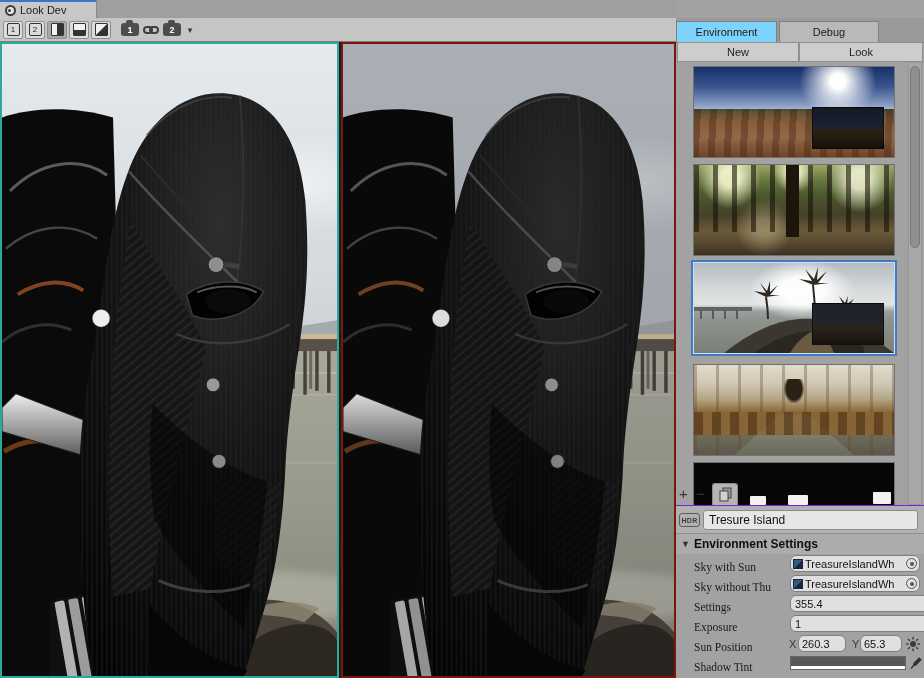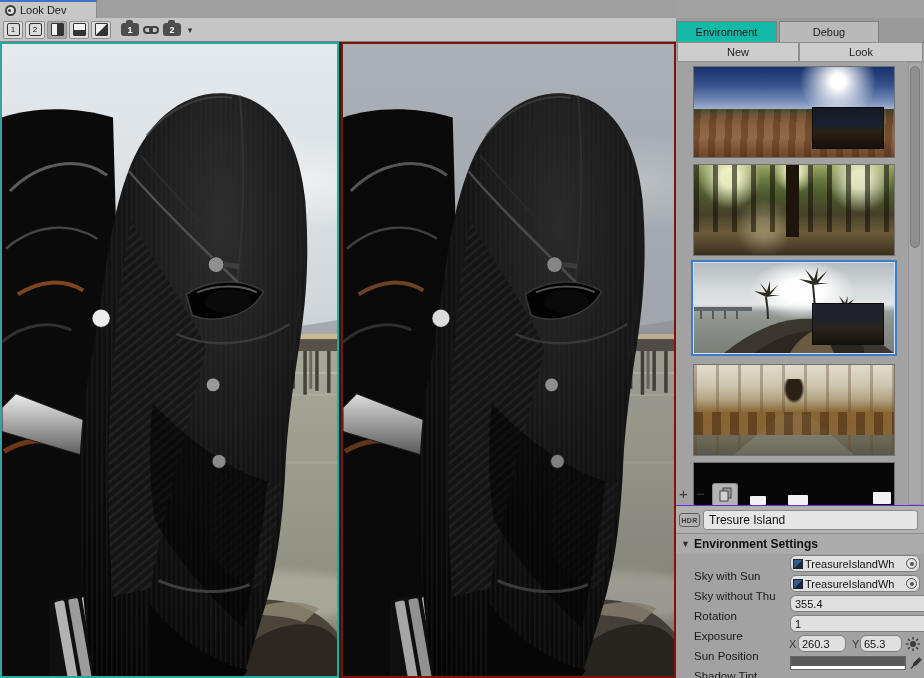--- a/index.html
+++ b/index.html
@@ -45,21 +45,21 @@
   .sky2{position:absolute;inset:0;
      background:radial-gradient(ellipse 160px 70px at 88% 22%, rgba(255,255,255,.25), rgba(255,255,255,0) 70%),
                 linear-gradient(180deg,#aab0b6 0%,#a0a6ac 45%,#969ba1 70%,#8d9298 100%);}
   .scene-svg{position:absolute;inset:0;width:100%;height:100%;}
   #pane2 .scene-svg{filter:brightness(0.93) saturate(0.82);}
   
   #panel{position:absolute;left:676px;top:0;width:248px;height:678px;background:#a2a2a2;}
   #panel-tabbar{position:absolute;left:0;top:18px;width:248px;height:24px;background:#9a9a9a;border-bottom:1px solid #7f7f7f;}
   .ptab{position:absolute;top:3px;height:21px;box-sizing:border-box;border:1px solid #7f7f7f;border-bottom:none;
        font-size:11px;color:#1c1c1c;display:flex;align-items:center;justify-content:center;}
-  #ptab-env{left:0;width:101px;background:#14b8a6;}
+  #ptab-env{left:0;width:101px;background:#7dd3fc;}
   #ptab-debug{left:103px;width:100px;background:#b9b9b9;}
   .pbtn{position:absolute;top:42px;height:20px;background:#cdcdcd;border:1px solid #8f8f8f;box-sizing:border-box;
        font-size:11px;color:#1c1c1c;display:flex;align-items:center;justify-content:center;}
   #btn-new{left:1px;width:122px;}
   #btn-load{left:123px;width:124px;}
   
   #thumb-list{position:absolute;left:0;top:62px;width:248px;height:443px;background:#a2a2a2;overflow:hidden;}
   .thumb{position:absolute;left:18px;width:200px;height:90px;box-shadow:0 0 0 1px rgba(0,0,0,.3);overflow:hidden;background:#333;}
   .thumb.selected{box-shadow:0 0 0 1px #cfe0f2,0 0 0 3px var(--sel,#3d7cc7);}
   #th1{top:5px}#th2{top:103px}#th3{top:201px}#th4{top:303px}#th5{top:401px}
@@ -107,21 +107,21 @@
   #hdr-badge{position:absolute;left:3px;top:7px;width:21px;height:14px;border:1px solid #5c5c5c;border-radius:3px;
        font-size:7px;font-weight:bold;color:#3c3c3c;display:flex;align-items:center;justify-content:center;letter-spacing:.3px;box-sizing:border-box;}
   #hdr-name{position:absolute;left:27px;top:4px;width:215px;height:20px;background:#e6e6e6;border:1px solid #8a8a8a;border-radius:3px;
        font-family:"Liberation Sans",sans-serif;font-size:12px;color:#111;padding:0 5px;box-sizing:border-box;outline:none;}
   
   #settings-header{position:absolute;left:0;top:533px;width:248px;height:21px;background:#acacac;border-top:1px solid #8e8e8e;
        display:flex;align-items:center;gap:4px;padding-left:5px;box-sizing:border-box;}
   #settings-header .fold{font-size:9px;color:#2e2e2e;}
   #settings-header .htxt{font-size:12px;font-weight:bold;color:#101010;}
   .srow{position:absolute;left:0;width:248px;height:20px;}
-  .slabel{position:absolute;left:18px;top:16px;font-size:11.5px;color:#1a1a1a;white-space:nowrap;}
+  .slabel{position:absolute;left:18px;top:7px;font-size:11.5px;color:#1a1a1a;white-space:nowrap;font-family:Liberation Serif, serif;}
   .field{position:absolute;height:17px;top:1px;background:#e0e0e0;border:1px solid #7f7f7f;border-radius:6px;
        font-family:"Liberation Sans",sans-serif;font-size:11px;color:#111;box-sizing:border-box;outline:none;}
   .objfield{left:114px;width:130px;display:flex;align-items:center;padding:0 2px;gap:2px;overflow:hidden;}
   .texicon{flex:0 0 10px;width:10px;height:10px;background:linear-gradient(135deg,#2d5c8a 0 55%,#18283a 55%);border:1px solid #223;box-sizing:border-box;}
   .objtext{flex:1;white-space:nowrap;overflow:hidden;font-size:11px;color:#111;}
   .picker{flex:0 0 11px;width:11px;height:11px;border:1px solid #555;border-radius:50%;position:relative;box-sizing:border-box;}
   .picker::after{content:"";position:absolute;left:2.5px;top:2.5px;width:4px;height:4px;border-radius:50%;background:#555;}
   .txtfield{left:114px;width:146px;padding:0 4px;}
   .axis{position:absolute;top:4px;font-size:11px;color:#3c3c3c;}
   #row-sun .fx{left:122px;width:48px;padding:0 3px;}
@@ -395,21 +395,21 @@
     <div class="srow" style="top:574px">
       <span class="slabel">Sky without Thu</span>
       <div class="field objfield">
         <span class="texicon"></span>
         <span class="objtext">TreasureIslandWh</span>
         <span class="picker"></span>
       </div>
     </div>
 
     <div class="srow" style="top:594px">
-      <span class="slabel">Rotation</span>
+      <span class="slabel">Settings</span>
       <input class="field txtfield" type="text" value="355.4" style="">
     </div>
 
     <div class="srow" style="top:614px">
       <span class="slabel">Exposure</span>
       <input class="field txtfield" type="text" value="1" style="">
     </div>
 
     <div class="srow" id="row-sun" style="top:634px">
       <span class="slabel">Sun Position</span>

